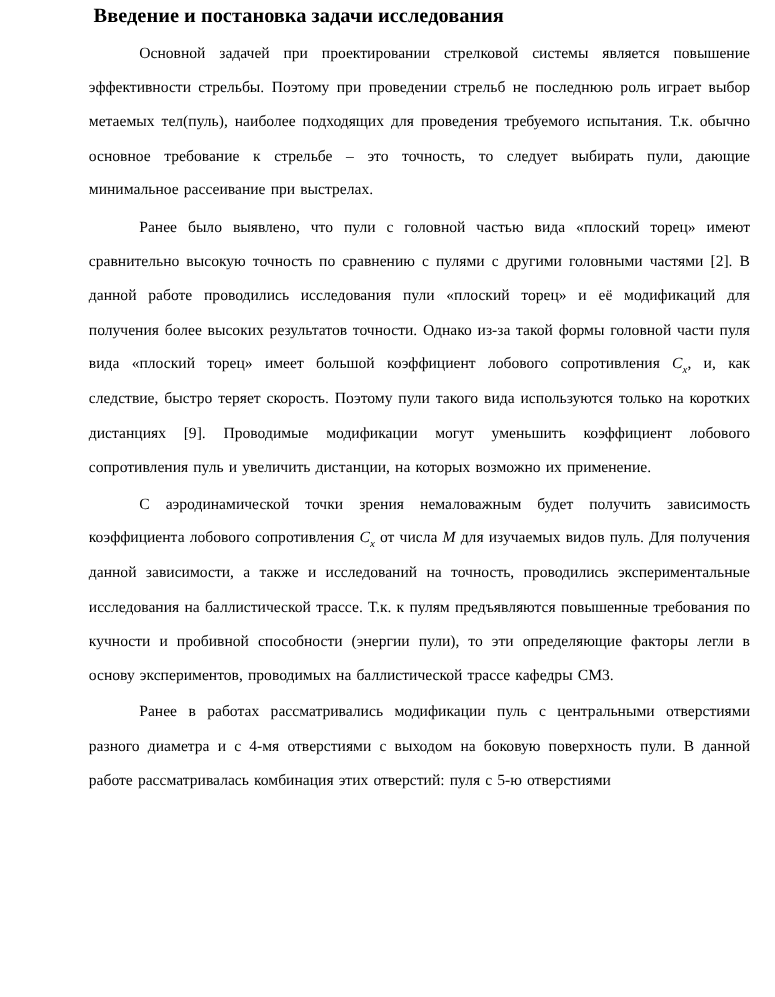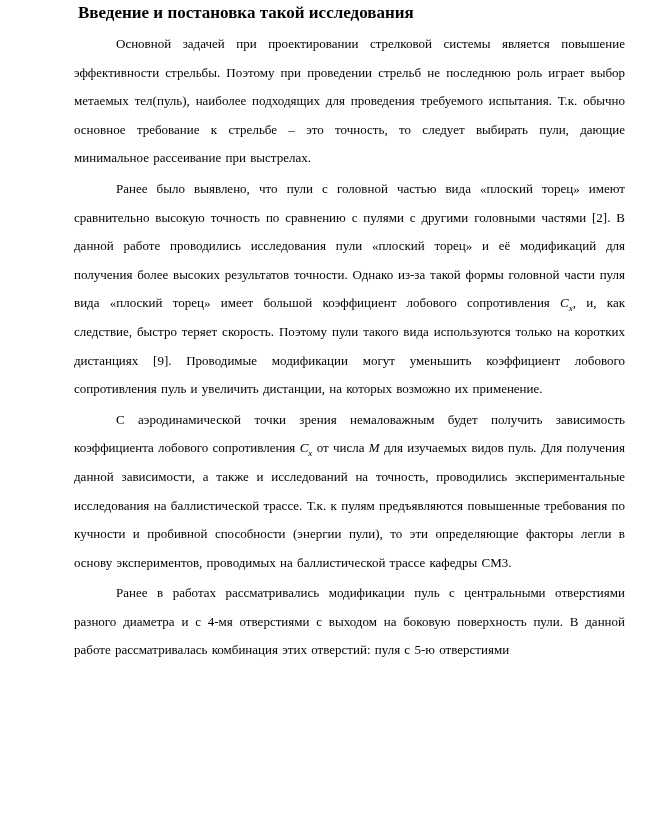--- a/index.html
+++ b/index.html
@@ -45,20 +45,20 @@
     font-style: italic;
     font-size: 70%;
     vertical-align: sub;
     line-height: 0;
   }
 </style>
 </head>
 <body>
 
 <div class="page">
-  <h1 class="doc-heading">Введение и постановка такой исследования</h1>
+  <h1 class="doc-heading">Введение и постановка задачи исследования</h1>
   <div id="doc-body">
       <p class="doc-paragraph"><span>Основной задачей при проектировании стрелковой системы является повышение эффективности стрельбы. Поэтому при проведении стрельб не последнюю роль играет выбор метаемых тел(пуль), наиболее подходящих для проведения требуемого испытания. Т.к. обычно основное требование к стрельбе – это точность, то следует выбирать пули, дающие минимальное рассеивание при выстрелах.</span></p>
       <p class="doc-paragraph"><span>Ранее было выявлено, что пули с головной частью вида «плоский торец» имеют сравнительно высокую точность по сравнению с пулями с другими головными частями [2]. В данной работе проводились исследования пули «плоский торец» и её модификаций для получения более высоких результатов точности. Однако из-за такой формы головной части пуля вида «плоский торец» имеет большой коэффициент лобового сопротивления </span><span class="i">C</span><span class="isub">x</span><span>, и, как следствие, быстро теряет скорость. Поэтому пули такого вида используются только на коротких дистанциях [9]. Проводимые модификации могут уменьшить коэффициент лобового сопротивления пуль и увеличить дистанции, на которых возможно их применение.</span></p>
       <p class="doc-paragraph"><span>С аэродинамической точки зрения немаловажным будет получить зависимость коэффициента лобового сопротивления </span><span class="i">C</span><span class="isub">x</span><span> от числа </span><span class="i">M</span><span> для изучаемых видов пуль. Для получения данной зависимости, а также и исследований на точность, проводились экспериментальные исследования на баллистической трассе. Т.к. к пулям предъявляются повышенные требования по кучности и пробивной способности (энергии пули), то эти определяющие факторы легли в основу экспериментов, проводимых на баллистической трассе кафедры СМ3.</span></p>
       <p class="doc-paragraph"><span>Ранее в работах рассматривались модификации пуль с центральными отверстиями разного диаметра и с 4-мя отверстиями с выходом на боковую поверхность пули. В данной работе рассматривалась комбинация этих отверстий: пуля с 5-ю отверстиями</span></p>
     </div>
 </div>
 
 </body></html>

